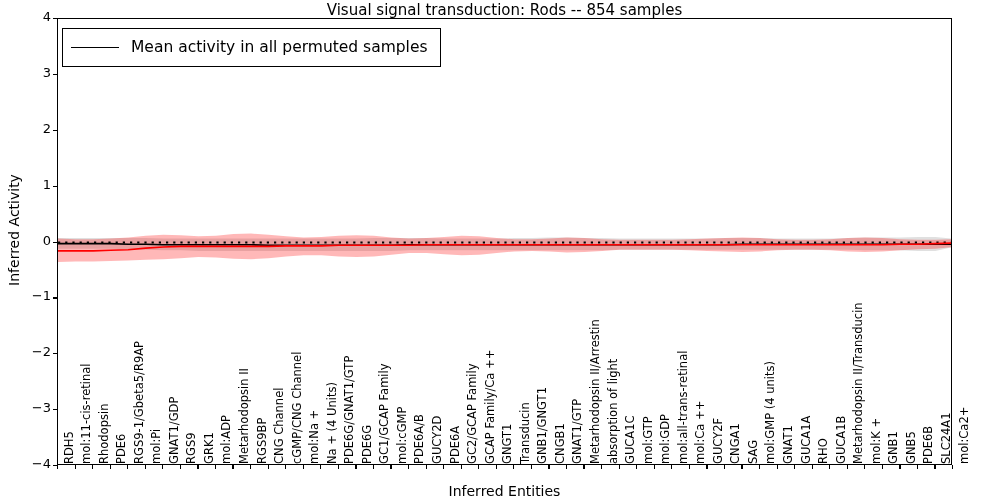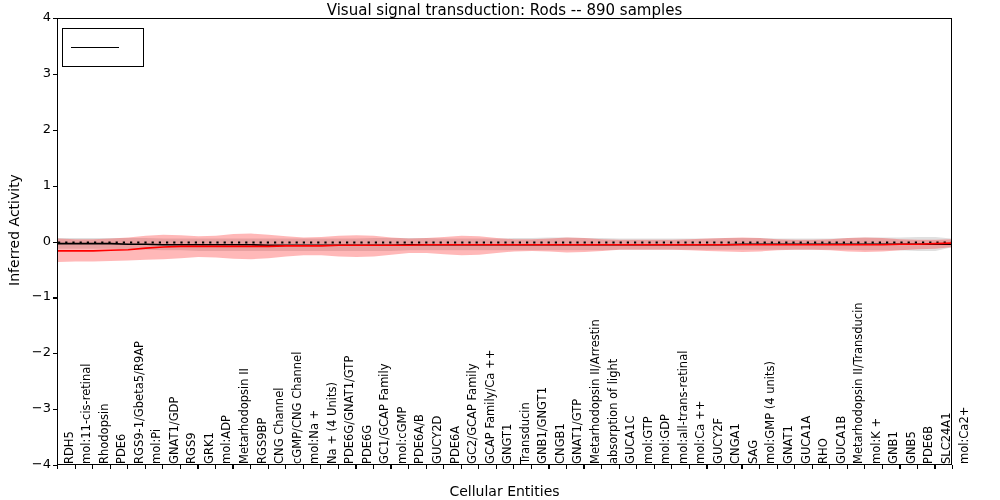--- a/index.html
+++ b/index.html
@@ -76,21 +76,21 @@
     border-top-width:1.6px;border-top-style:solid;
     margin-right:12px;
   }
   .legend-text{font-size:15.5px;color:#000;white-space:nowrap;}
 </style>
 </head>
 <body>
 
 <div id="figure">
 
-  <div id="chart-title">Visual signal transduction: Rods -- 890 samples</div>
+  <div id="chart-title">Visual signal transduction: Rods -- 854 samples</div>
 
   <div id="ylabel">Inferred Activity</div>
 
   <div id="yticks-container">
       <div class="ytick" style="top: 18px;">4</div>
       <div class="ytick-mark" style="top: 18px;"></div>
       <div class="ytick" style="top: 73.875px;">3</div>
       <div class="ytick-mark" style="top: 73.875px;"></div>
       <div class="ytick" style="top: 129.75px;">2</div>
       <div class="ytick-mark" style="top: 129.75px;"></div>
@@ -223,21 +223,22 @@
       <div class="xtick-label" style="left: 759.108px; top: -2px;">RHO</div>
       <div class="xtick-label" style="left: 776.657px; top: -2px;">GUCA1B</div>
       <div class="xtick-label" style="left: 794.206px; top: -2px;">Metarhodopsin II/Transducin</div>
       <div class="xtick-label" style="left: 811.755px; top: -2px;">mol:K +</div>
       <div class="xtick-label" style="left: 829.304px; top: -2px;">GNB1</div>
       <div class="xtick-label" style="left: 846.853px; top: -2px;">GNB5</div>
       <div class="xtick-label" style="left: 864.402px; top: -2px;">PDE6B</div>
       <div class="xtick-label" style="left: 881.951px; top: -2px;">SLC24A1</div>
       <div class="xtick-label" style="left: 899.5px; top: -2px;">mol:Ca2+</div>
     </div>
-  <div id="xlabel">Cellular Entities</div>
+  <div id="xlabel">Inferred Entities</div>
 
   <div id="legend">
       <div class="legend-row">
         <span class="legend-swatch" style="border-top-color: rgb(0, 0, 0);"></span>
+        <span class="legend-text">Mean activity in all permuted samples</span>
       </div>
     </div>
 
 </div>
 
 </body></html>

